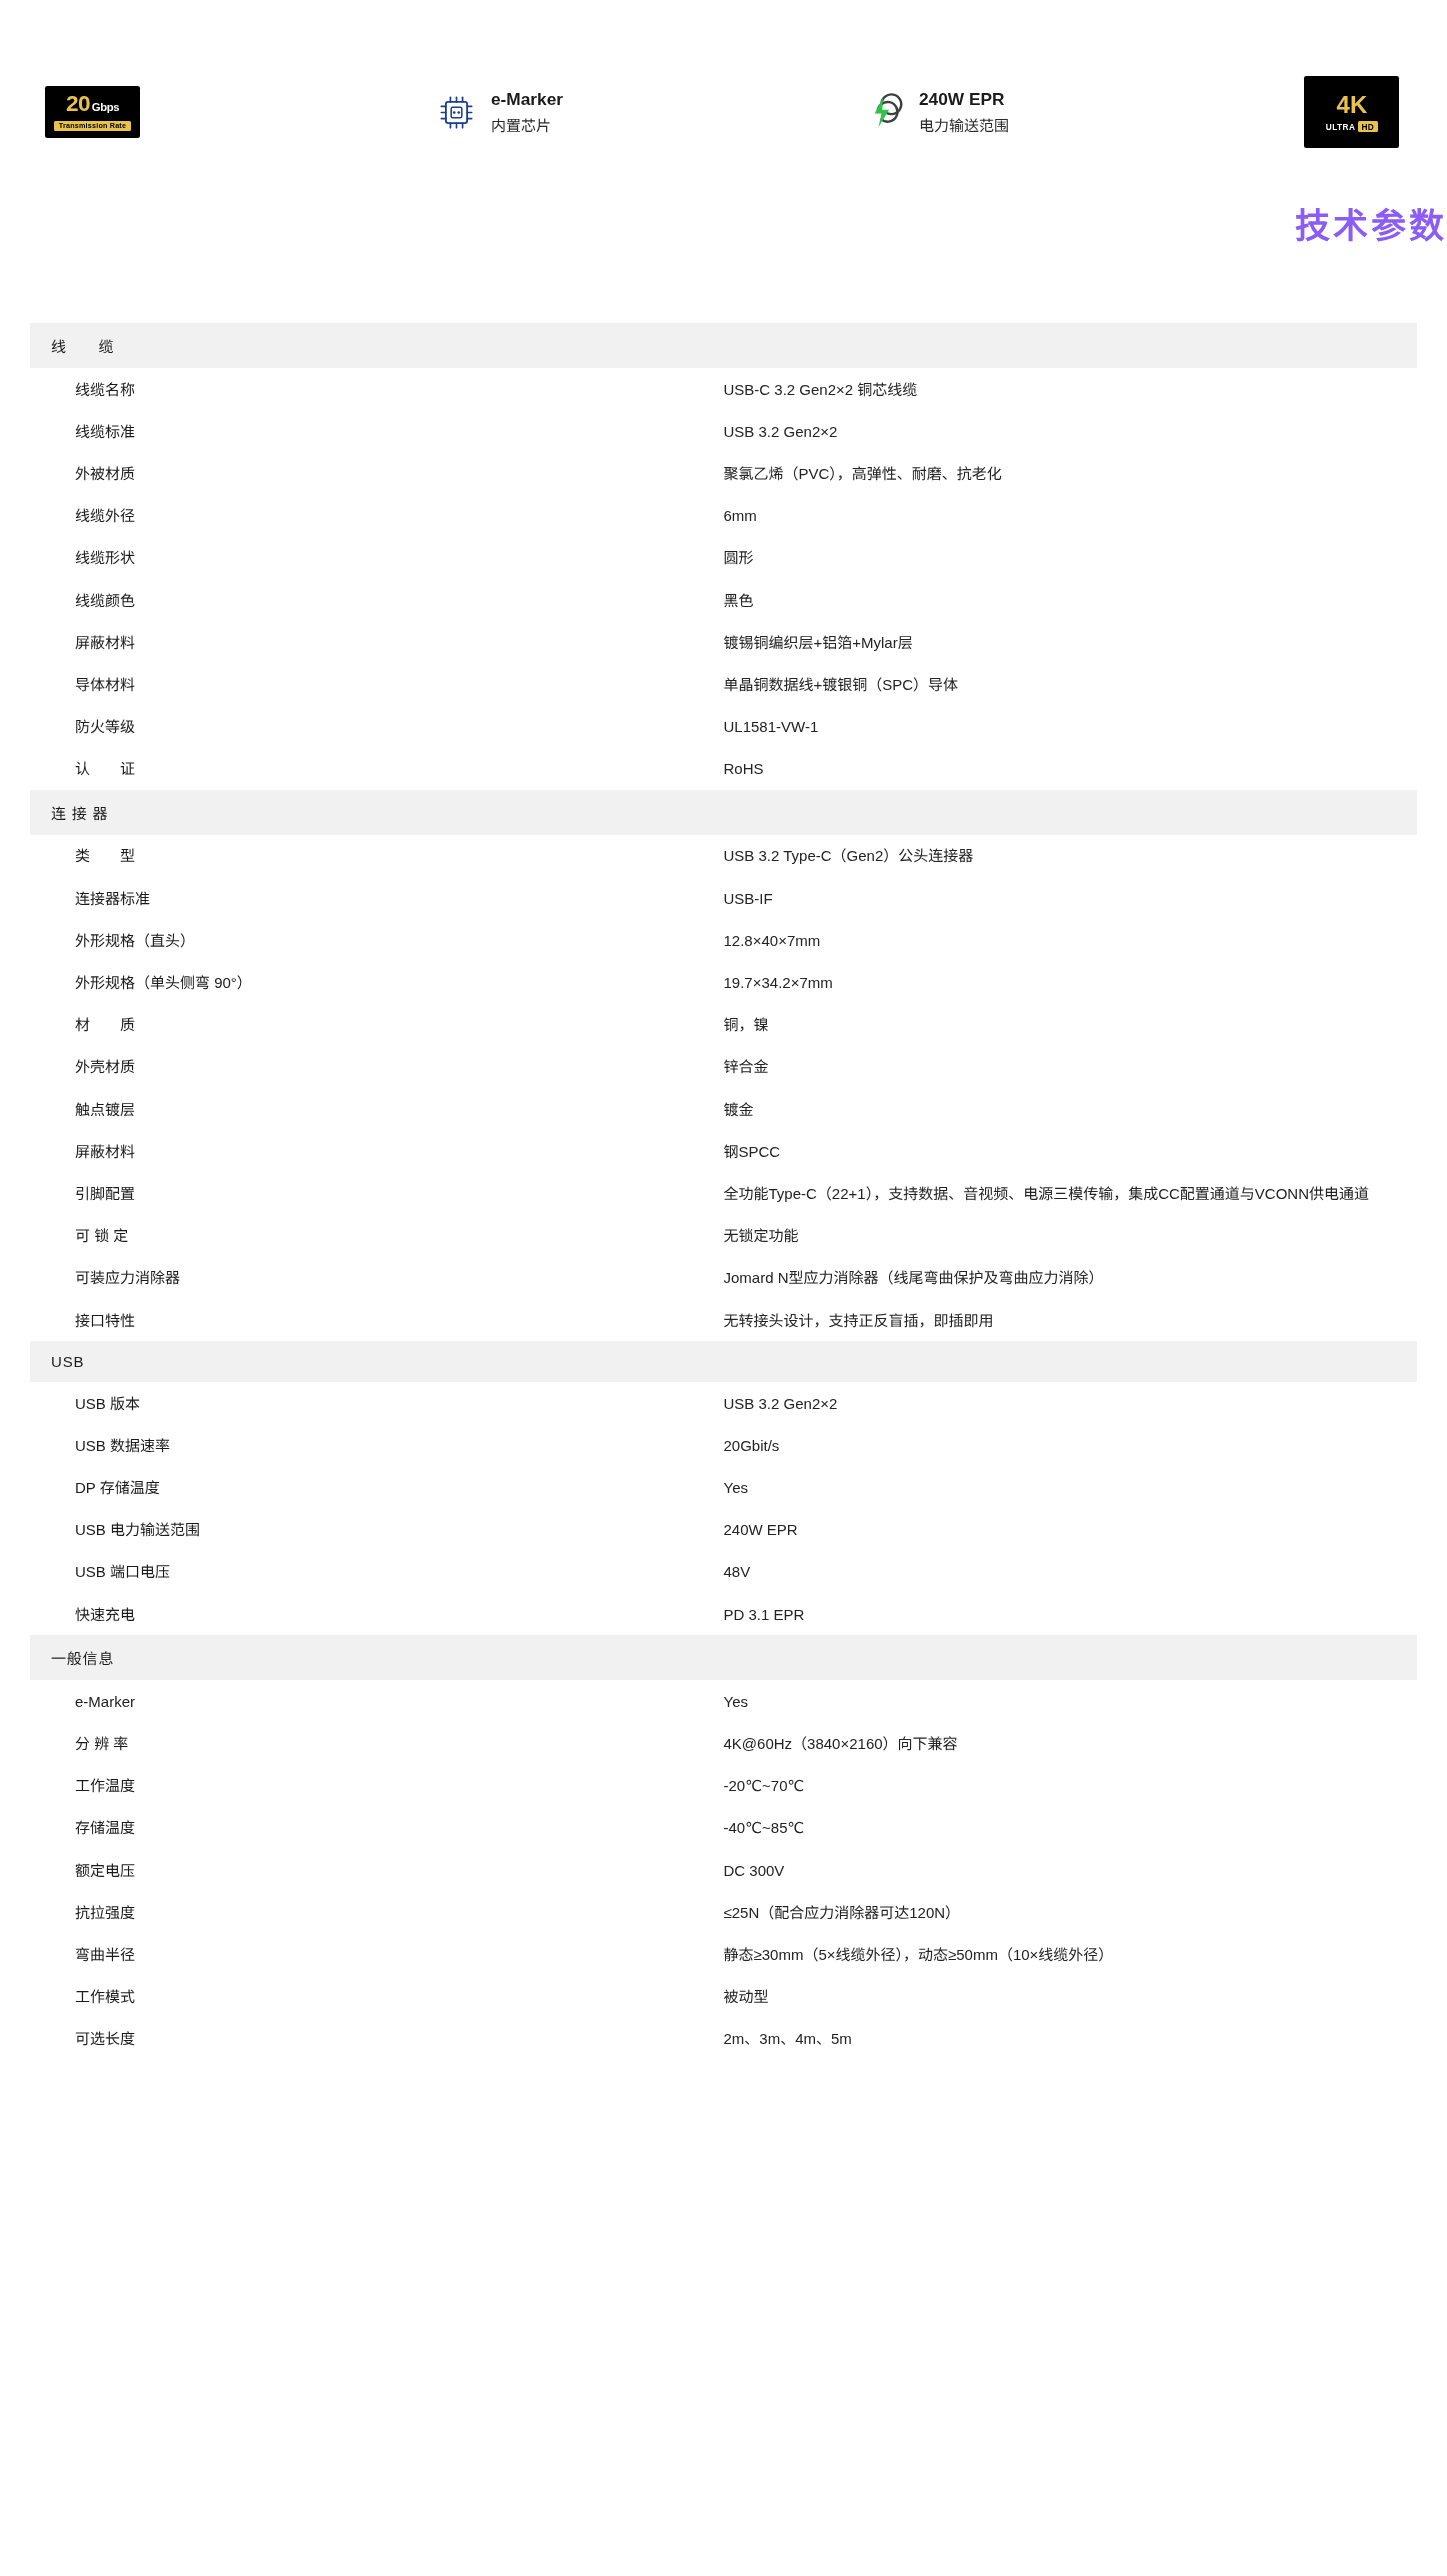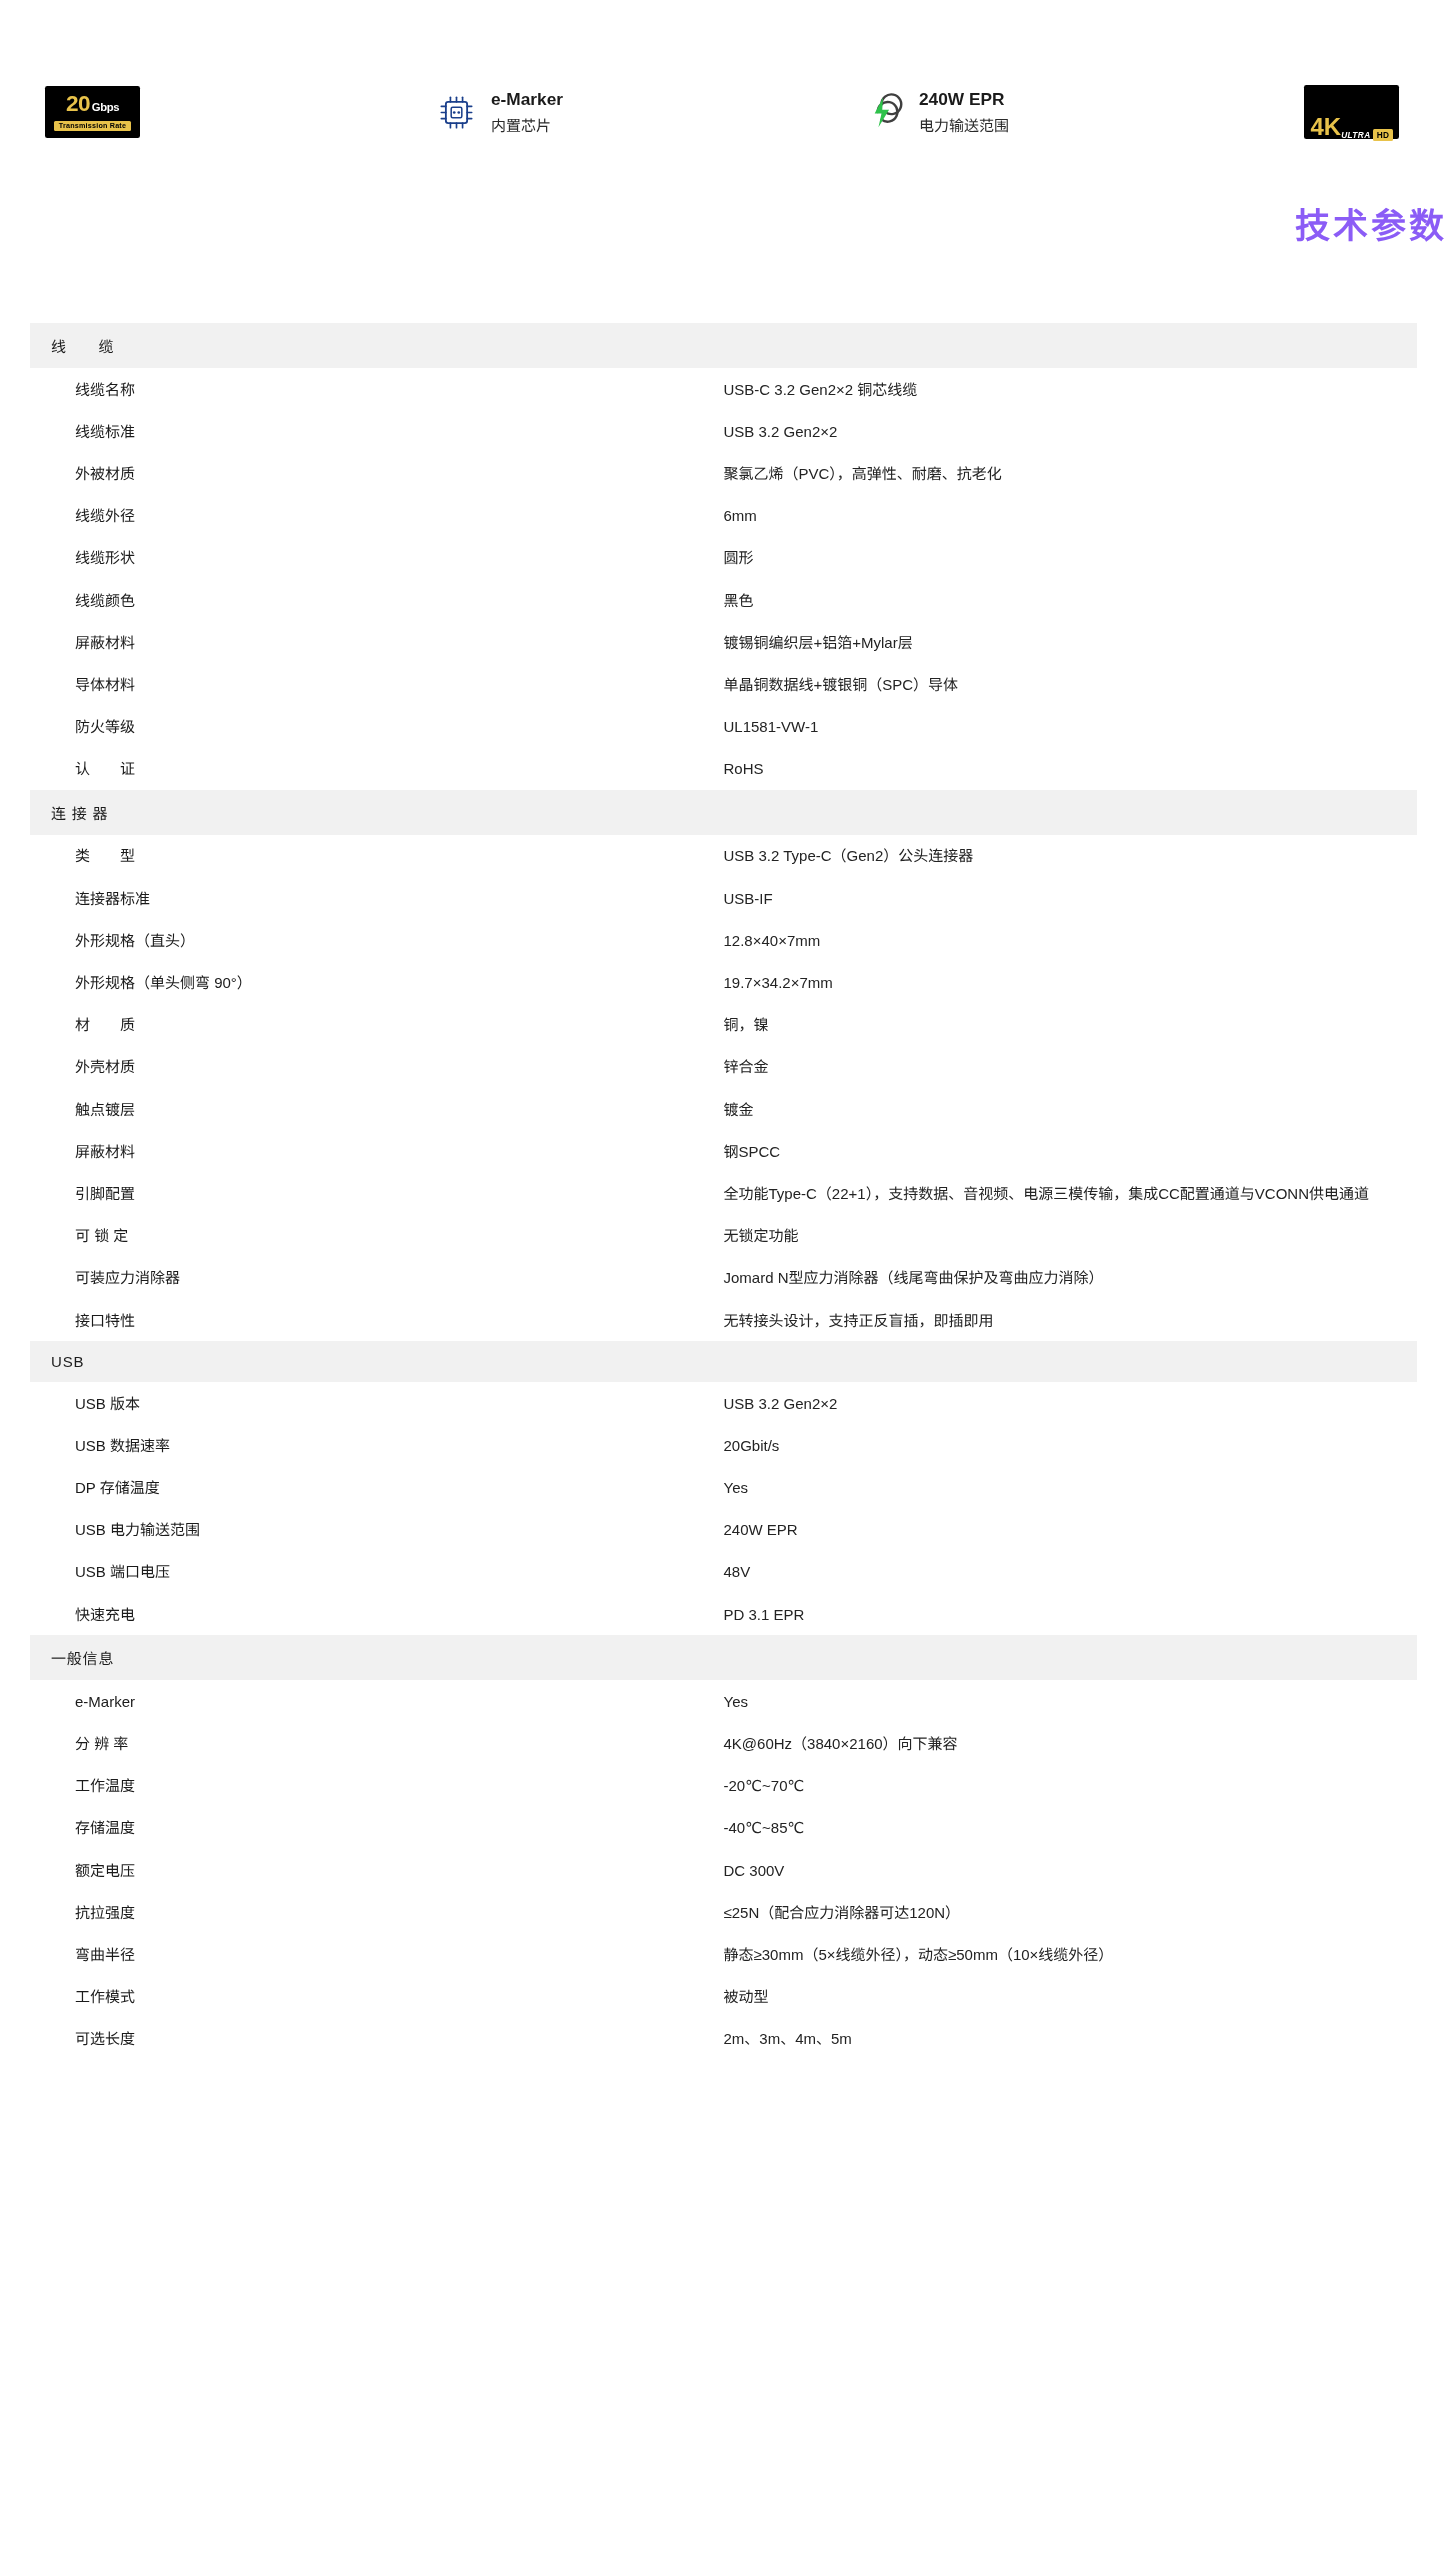--- a/index.html
+++ b/index.html
@@ -70,41 +70,41 @@
     background: #e8c24a;
     color: #000;
     font-size: 7.2px;
     font-weight: bold;
     padding: 1.5px 4.5px;
     border-radius: 1.5px;
     letter-spacing: 0.2px;
   }
   .chip-4k {
     width: 95px;
-    height: 54px;
+    height: 72px;
     background: #000;
     border-radius: 2.3px;
     display: flex;
-    flex-direction: row;
-    align-items: flex-end;
+    flex-direction: column;
+    align-items: center;
     justify-content: center;
     line-height: 1;
   }
   .chip-4k .l1 {
     color: #e8c24a;
     font-size: 24px;
     font-weight: bold;
   }
   .chip-4k .l2 {
     margin-top: 5.3px;
     font-size: 8.3px;
     font-weight: bold;
     letter-spacing: 0.4px;
   }
-  .chip-4k .l2 .ultra { color: #ffffff; font-style: italic; }
+  .chip-4k .l2 .ultra { color: #ffffff; }
   .chip-4k .l2 .hd {
     background: #e8c24a;
     color: #000;
     padding: 0.8px 3.8px;
     border-radius: 1.5px;
     margin-left: 2.3px;
   }
   .badge-text .t1 {
     font-size: 17.3px;
     font-weight: bold;

